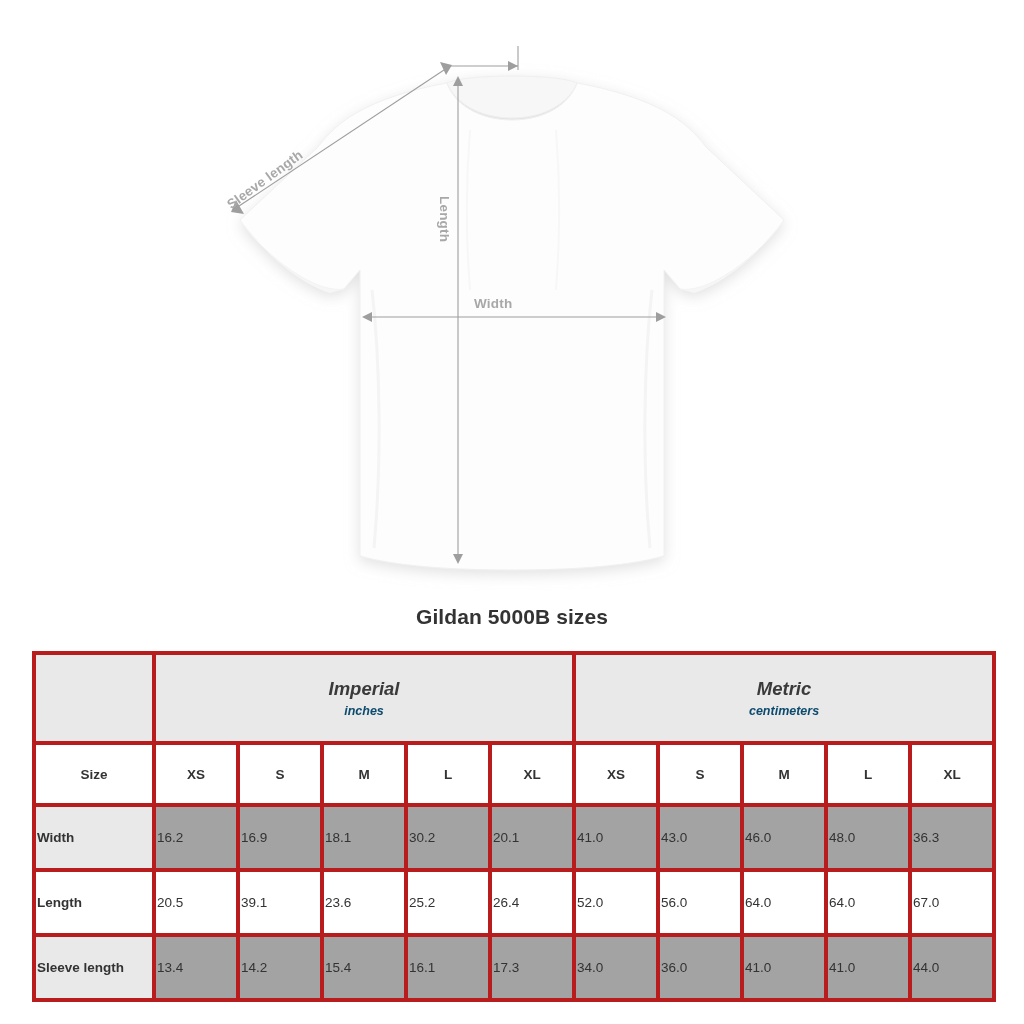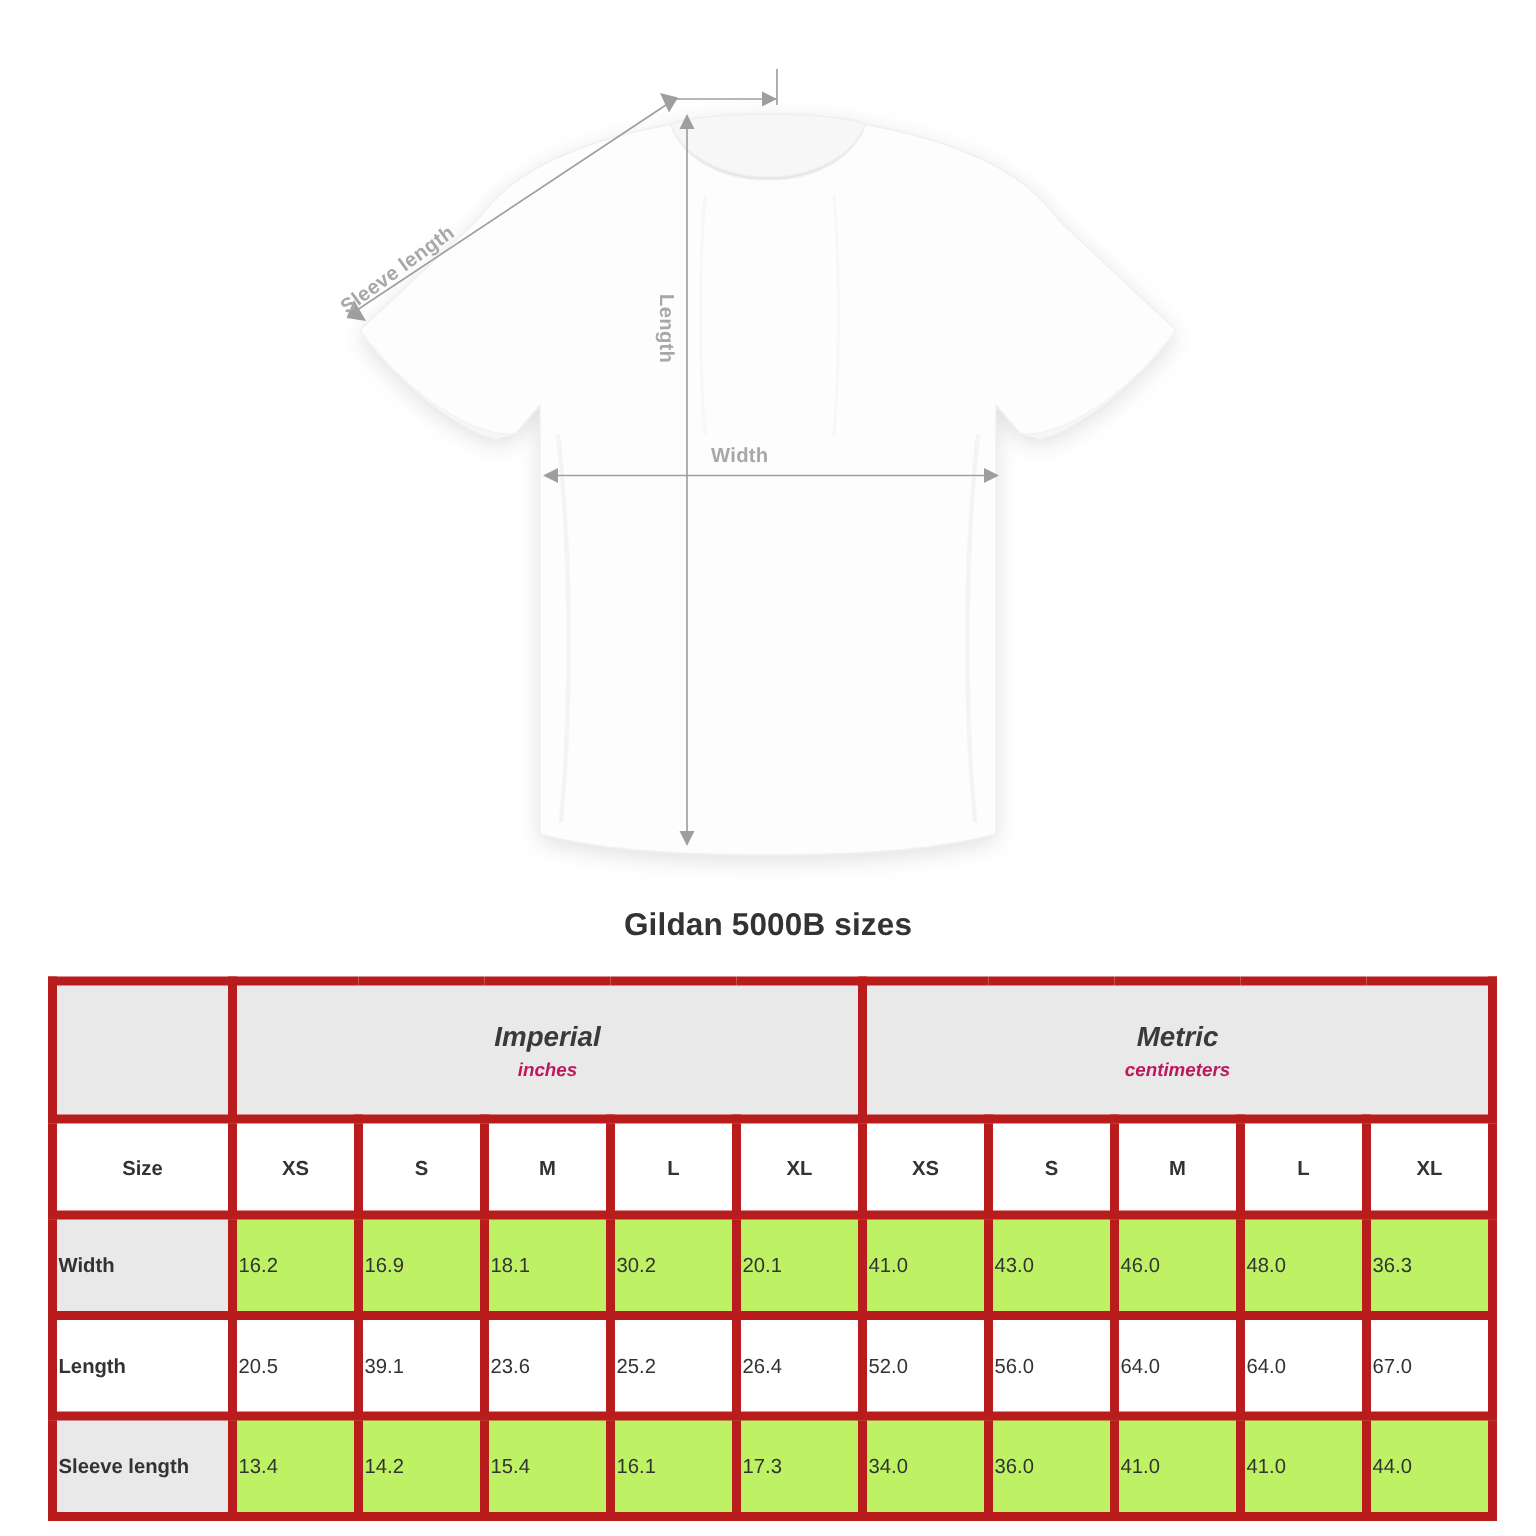--- a/index.html
+++ b/index.html
@@ -80,21 +80,21 @@
   }
   table.size-table {
     width: 960px;
     border-collapse: collapse;
     table-layout: fixed;
   }
   table.size-table col.rowhead { width: 120px; }
   table.size-table col.datacol { width: 84px; }
 
   .size-table th, .size-table td {
-    border: 6px solid #b91c1c;
+    border: 4px solid #b91c1c;
     vertical-align: middle;
     font-size: 13px;
     color: #333333;
   }
 
   
   .unit-cell {
     background: #e9e9e9;
     height: 86px;
     padding: 0;
@@ -102,21 +102,21 @@
   .unit-cell .unit-name {
     font-size: 18.5px;
     font-style: italic;
     font-weight: bold;
     color: #3a3a3a;
     line-height: 1.15;
   }
   .unit-cell .unit-sub {
     font-size: 12.5px;
     font-style: italic;
-    color: #be185d;
+    color: #0c4a6e;
     padding-top: 4px;
   }
   .unit-blank {
     background: #e9e9e9;
   }
 
   
   tr.size-row td, tr.size-row th {
     background: #ffffff;
     height: 56px;
@@ -130,21 +130,21 @@
   }
 
   
   tr.data-row .rowlabel {
     background: #e9e9e9;
     font-weight: bold;
     font-size: 13.5px;
     height: 59px;
   }
   tr.data-row .val {
-    background: #bef264;
+    background: #a3a3a3;
     font-size: 13.5px;
     height: 59px;
   }
   tr.data-row.alt .rowlabel,
   tr.data-row.alt .val {
     background: #ffffff;
   }
 </style>
 </head>
 <body>

